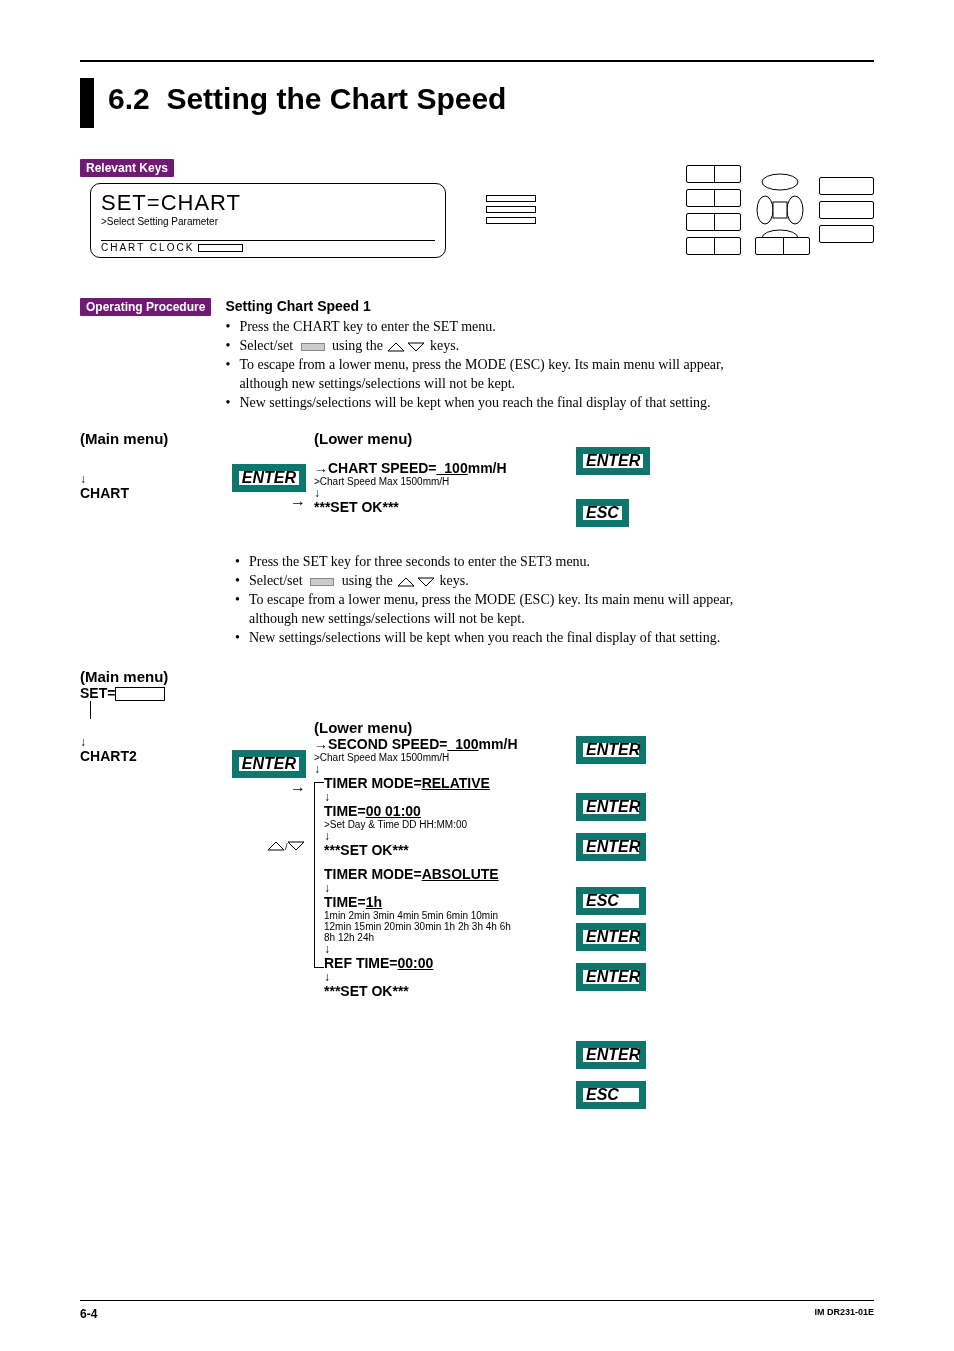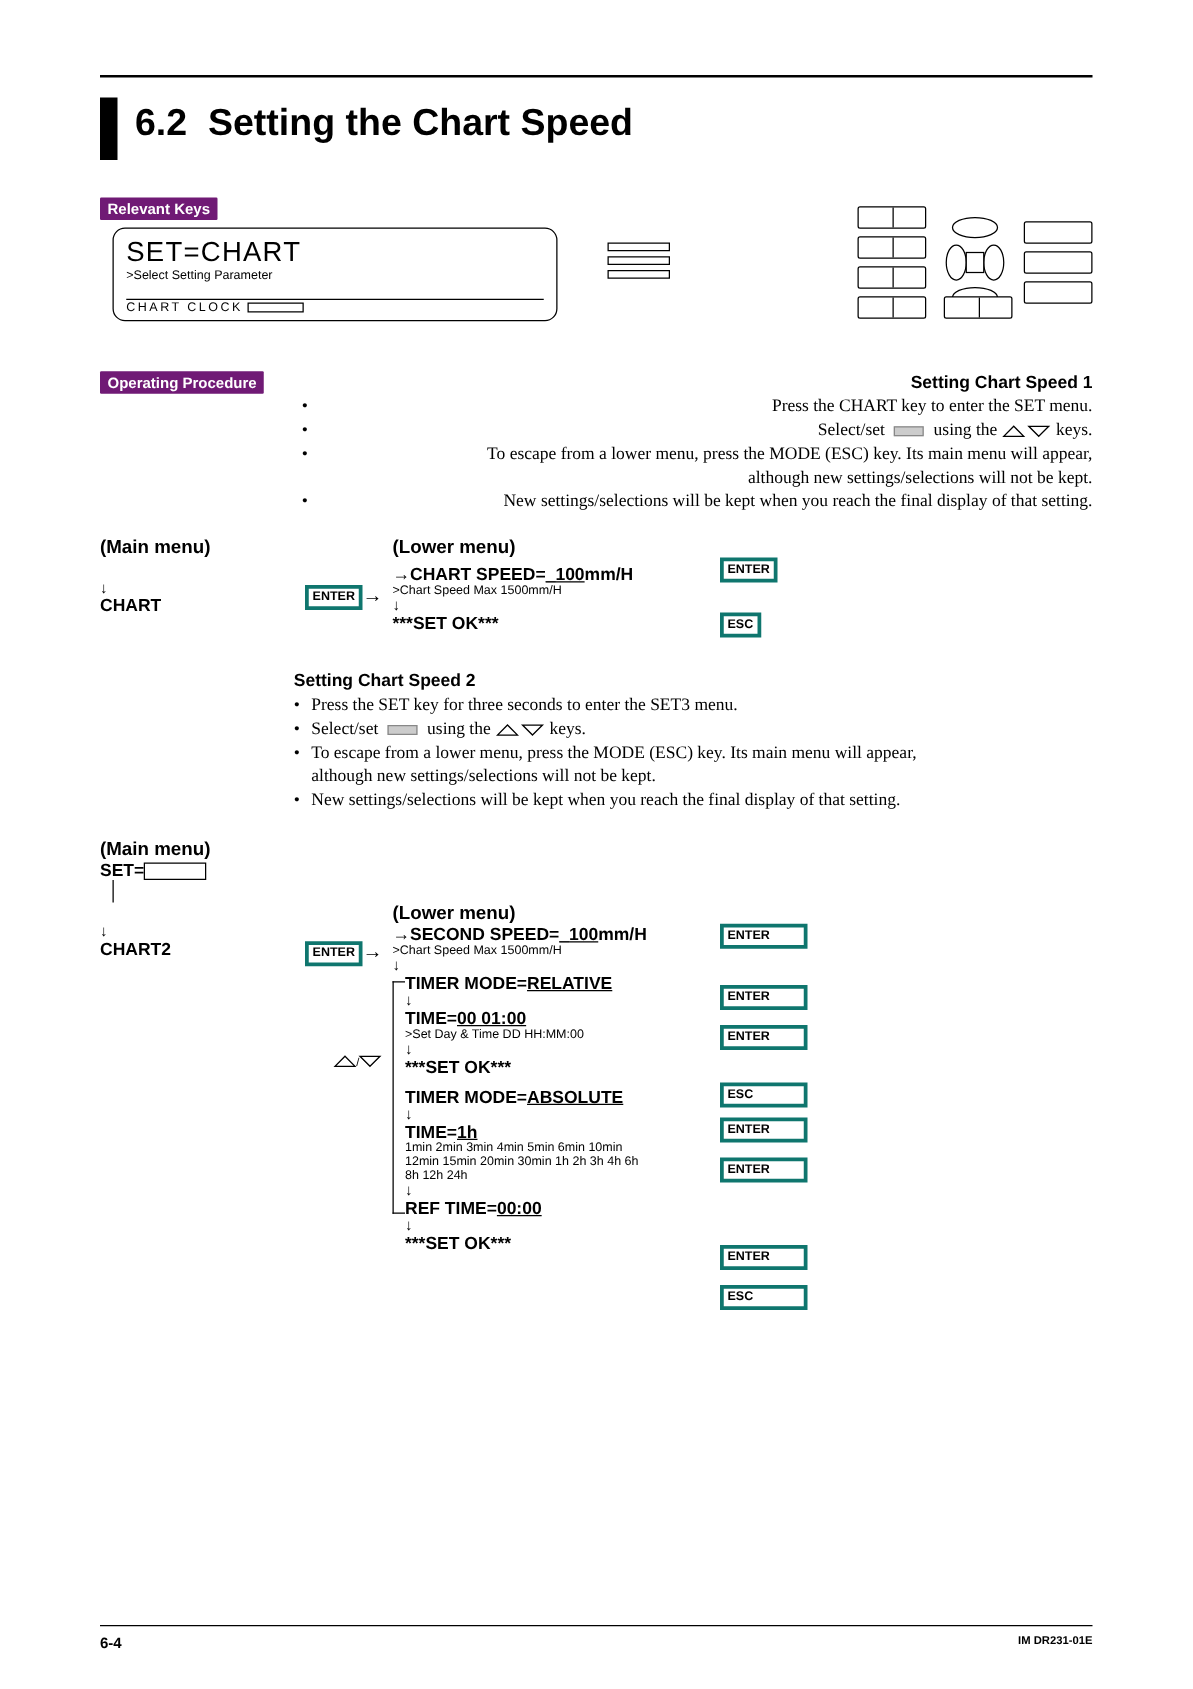--- a/index.html
+++ b/index.html
@@ -104,23 +104,22 @@
     display:flex; flex-direction:column; align-items:center; gap:2px;
   }
   .mini-stack {
     display:flex; flex-direction:column; gap:4px;
   }
   .mini-bar {
     width: 50px; height: 7px;
     border:1px solid #000;
   }
   .op-row {
-    display:flex; align-items:flex-start; gap: 30px;
+    display:flex; align-items:flex-start; gap: 14px;
     margin-bottom: 6px;
-    text-align: right;
   }
   .op-body {
     flex:1;
     font-size: 14px;
   }
   .op-heading {
     font-family: Arial, Helvetica, sans-serif;
     font-weight: bold;
     font-size: 14px;
     margin-bottom: 4px;
@@ -153,24 +152,25 @@
     font-family: Arial, Helvetica, sans-serif;
     font-weight: bold;
     font-size: 14px;
   }
   .menu-sub {
     font-family: Arial, Helvetica, sans-serif;
     font-size: 10px;
   }
   .key-token {
     display:inline-block;
-    border:3px solid #0f766e;
-    font-family: Arial, Helvetica, sans-serif;
-    font-weight: bold;
-    font-size: 10px;
+    border:7px solid #0f766e;
+    font-family: Arial, Helvetica, sans-serif;
+    font-weight: bold;
+    font-style: italic;
+    font-size: 16px;
     padding: 0 3px;
     line-height: 14px;
     vertical-align: middle;
   }
   .under { text-decoration: underline; }
   .flow {
     margin-left: 0;
     margin-top: 18px;
   }
   .flow-cols {
@@ -315,21 +315,20 @@
     <div>
       <span class="key-token">ENTER</span>
       <div style="height:24px;"></div>
       <span class="key-token">ESC</span>
     </div>
     <div></div>
   </div>
 </div>
 
 <div class="op-body" style="margin-left:155px; margin-top:26px;">
-  <div class="op-heading">Setting Chart Speed 2</div>
   <ul class="bullets">
     <li><span>Press the SET key for three seconds to enter the SET3 menu.</span></li>
     <li>
       <span>Select/set </span><span class="inline-cur"></span><span> using the </span>
       <svg width="40" height="12" style="vertical-align:middle;">
         <polygon points="10,2 18,10 2,10" fill="#fff" stroke="#000"></polygon>
         <polygon points="30,10 38,2 22,2" fill="#fff" stroke="#000"></polygon>
       </svg>
       <span> keys.</span>
     </li>

